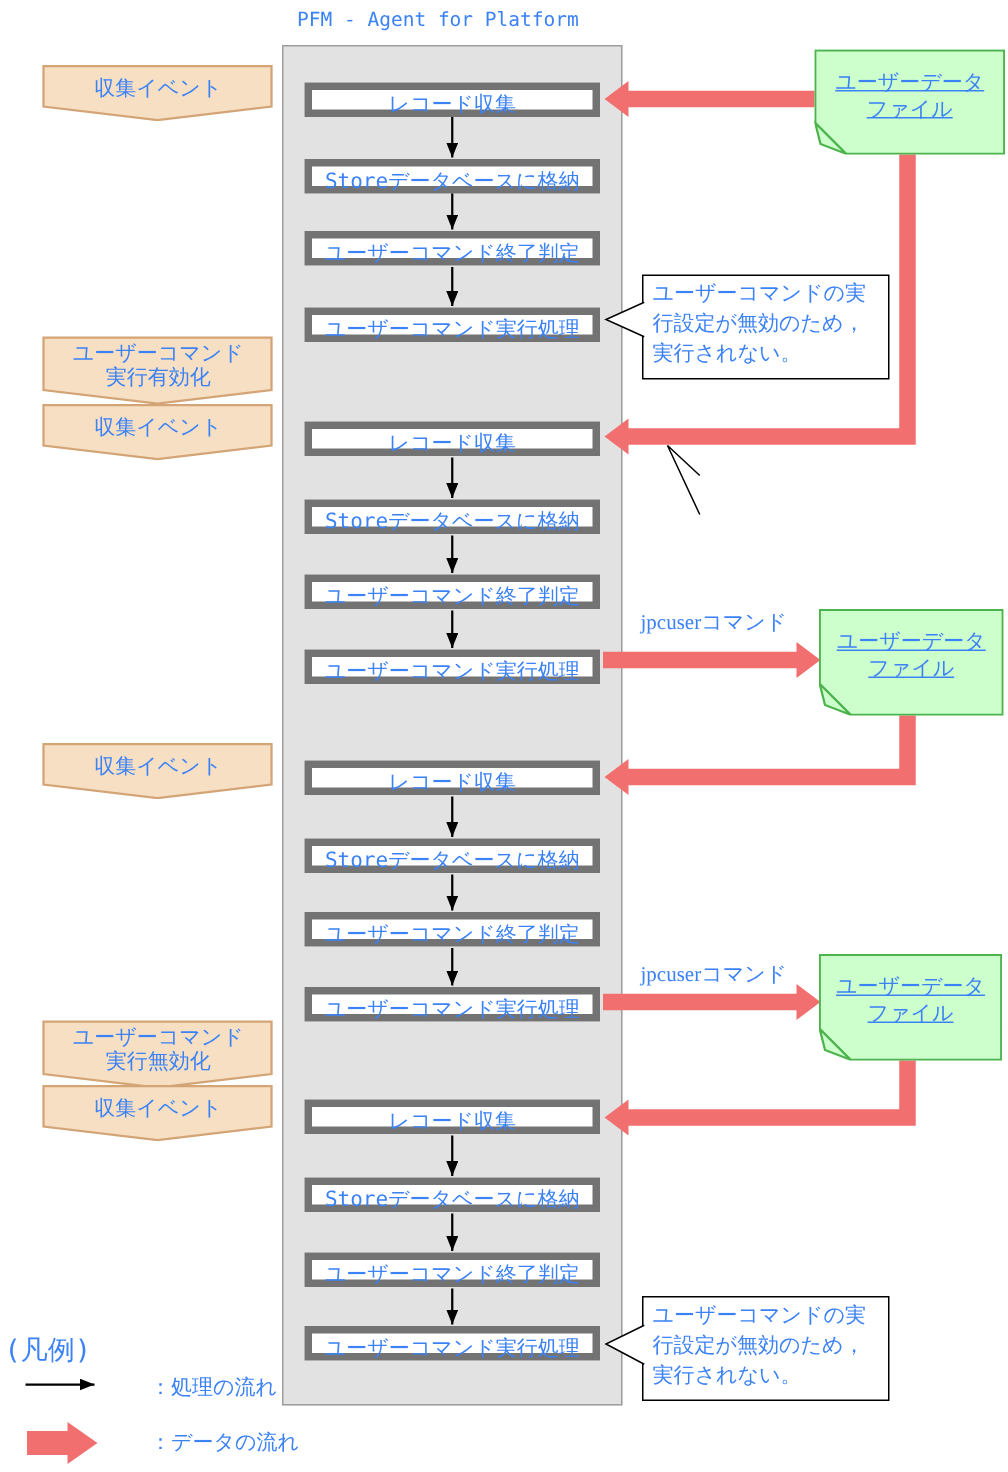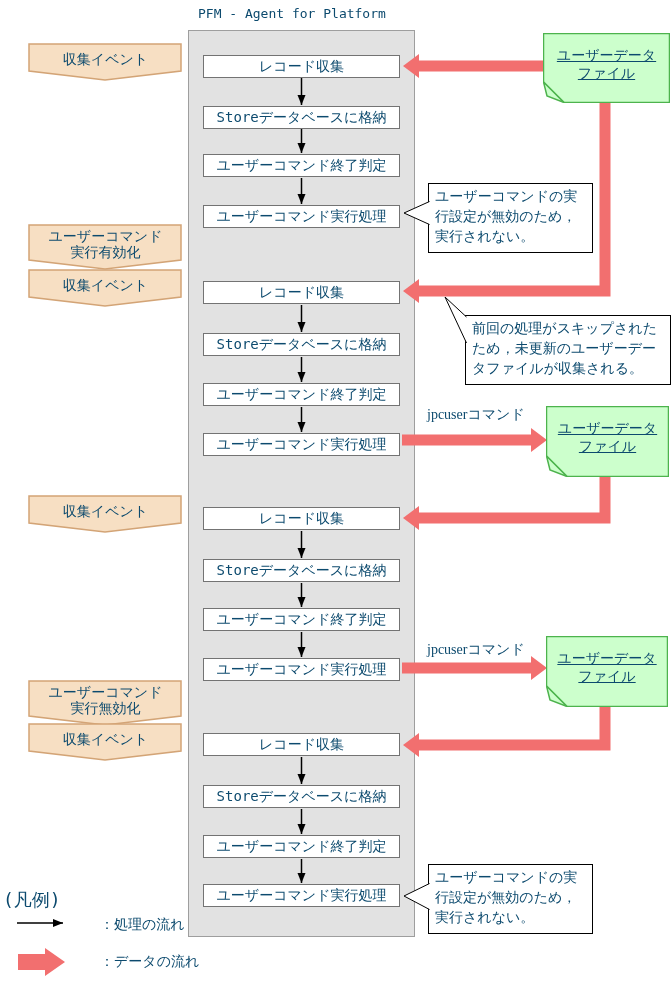--- a/index.html
+++ b/index.html
@@ -1,22 +1,22 @@
 <!DOCTYPE html>
 <html><head>
 <meta charset="utf-8">
 <style>
   html,body{margin:0;padding:0;background:#fff;}
   .stage{position:relative;width:672px;height:981px;background:#ffffff;overflow:hidden;
-         font-family:"DejaVu Sans Mono","Liberation Mono",monospace;color:#0c4a6e;}
+         font-family:"DejaVu Sans Mono","Liberation Mono",monospace;color:#3b82f6;}
   .abs{position:absolute;}
   .title{left:198px;top:6px;font-size:13px;white-space:nowrap;}
   .panel{left:188px;top:30px;width:227px;height:907px;background:#e2e2e2;
          border:1px solid #9e9e9e;box-sizing:border-box;z-index:1;}
-  .stepbox{left:203px;width:197px;height:23px;background:#ffffff;border:1px solid #737373;
+  .stepbox{left:203px;width:197px;height:23px;background:#ffffff;border:5px solid #737373;
            box-sizing:border-box;text-align:center;font-size:14px;line-height:21px;
            z-index:3;white-space:nowrap;}
   .banner{left:28px;width:155px;z-index:2;}
   .banner svg{display:block;}
   .banner .lbl{position:absolute;left:0;right:0;text-align:center;font-size:14px;
                line-height:16px;white-space:pre-line;}
   .banner.one .lbl{top:8px;}
   .banner.two .lbl{top:4px;}
   .callout{background:#fff;border:1px solid #000;box-sizing:border-box;font-size:14px;
            line-height:20px;padding:2px 6px;white-space:pre-line;z-index:4;}
@@ -93,23 +93,20 @@
   <div class="abs banner one" style="top:723px">
     <svg width="155" height="38">
         <polygon points="1,1 153,1 153,28 77,37 1,28" fill="#f7dfc3" stroke="#d3a476" stroke-width="1.5"></polygon>
       </svg>
     <div class="lbl">収集イベント</div>
   </div>
 
   <div class="abs callout" style="left:428px;top:183px;width:165px;height:70px">ユーザーコマンドの実
 行設定が無効のため，
 実行されない。</div>
-  <div class="abs callout" style="left:465px;top:315px;width:206px;height:70px">前回の処理がスキップされた
-ため，未更新のユーザーデー
-タファイルが収集される。</div>
   <div class="abs callout" style="left:428px;top:864px;width:165px;height:70px">ユーザーコマンドの実
 行設定が無効のため，
 実行されない。</div>
 
   <div class="abs jpclabel" style="left:427px;top:406px">jpcuserコマンド</div>
   <div class="abs jpclabel" style="left:427px;top:641px">jpcuserコマンド</div>
 
   <div class="abs legend-heading">(凡例)</div>
   <div class="abs legend-label" style="left:72px;top:916px">：処理の流れ</div>
   <div class="abs legend-label" style="left:72px;top:953px">：データの流れ</div>

